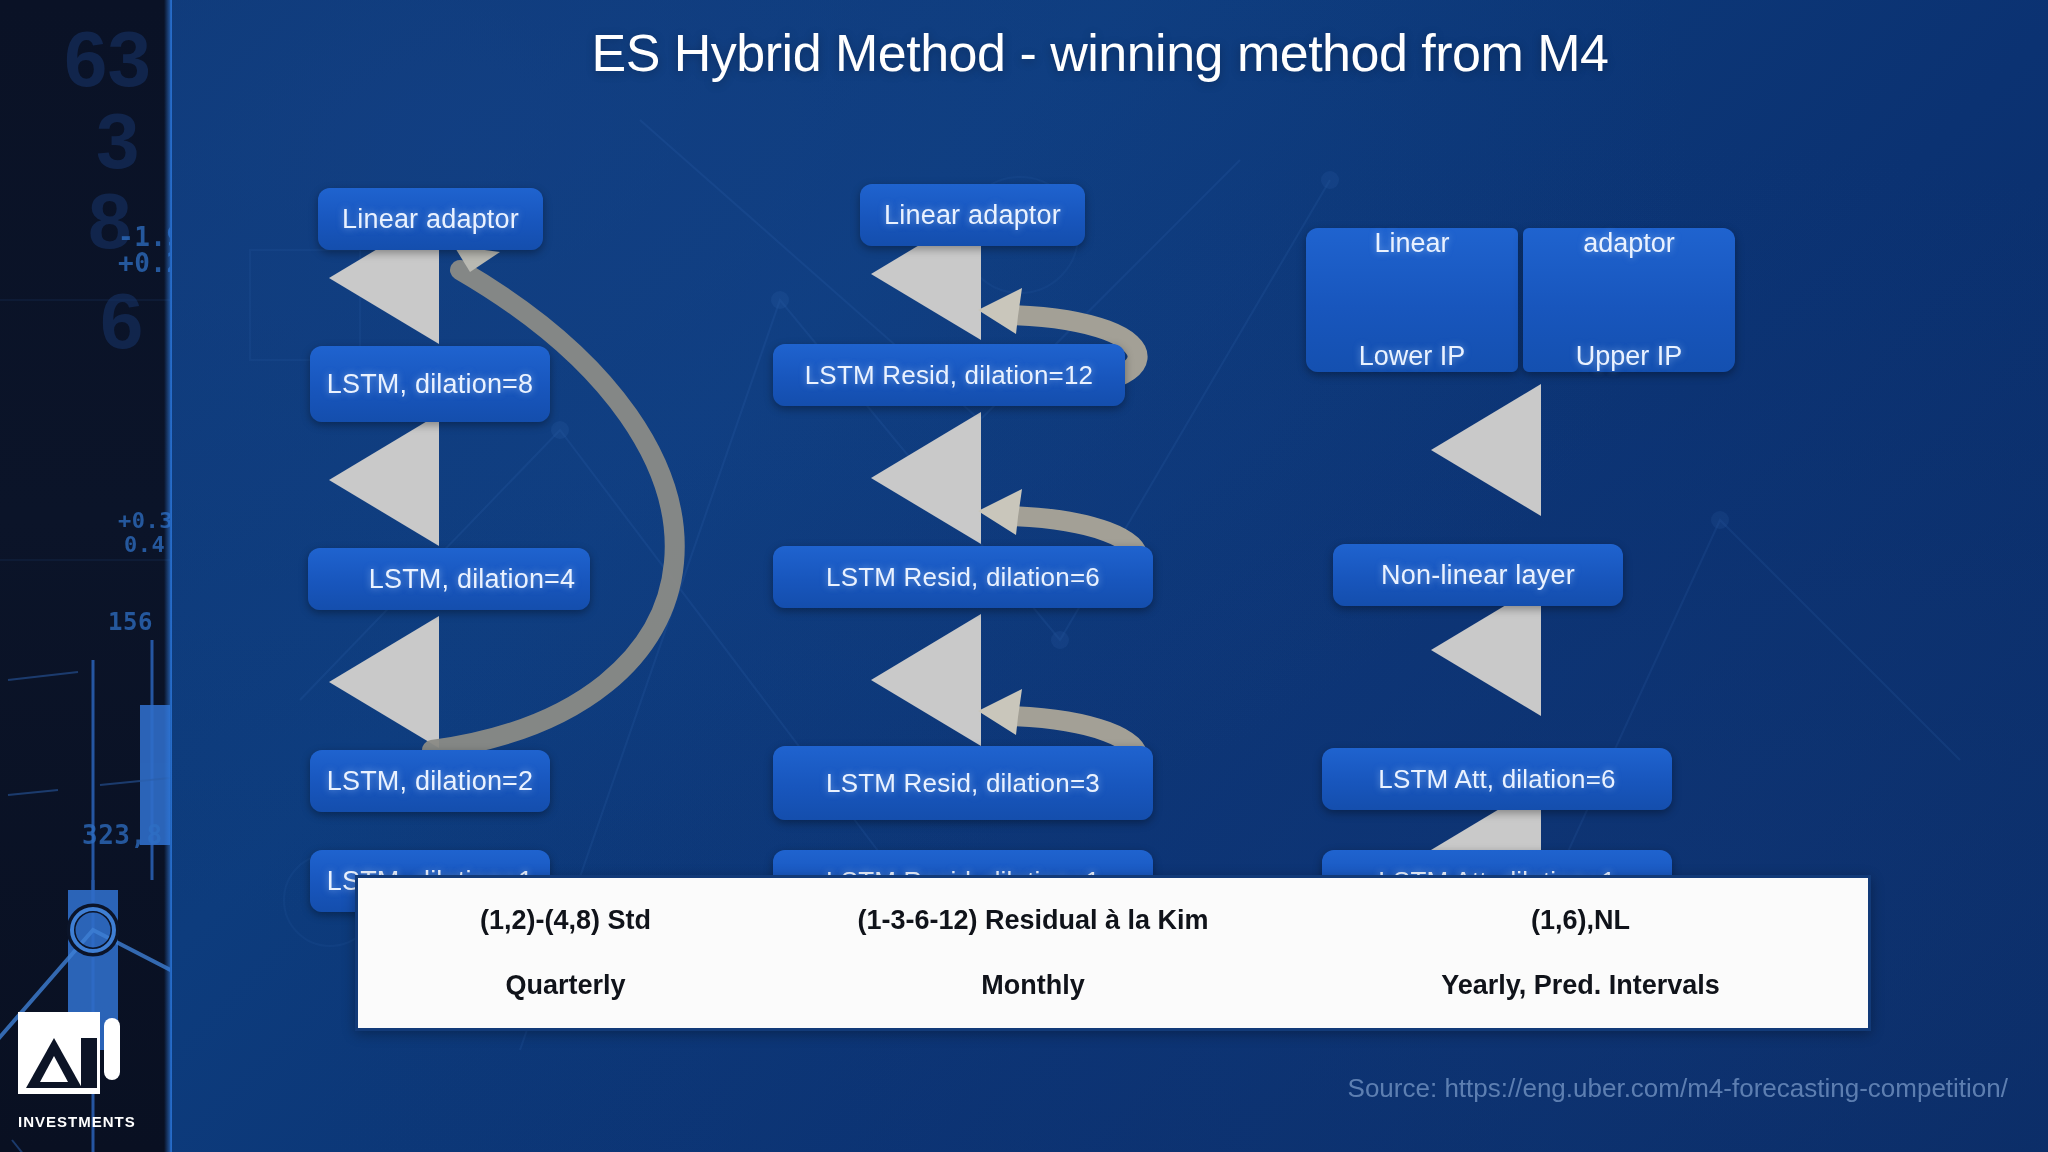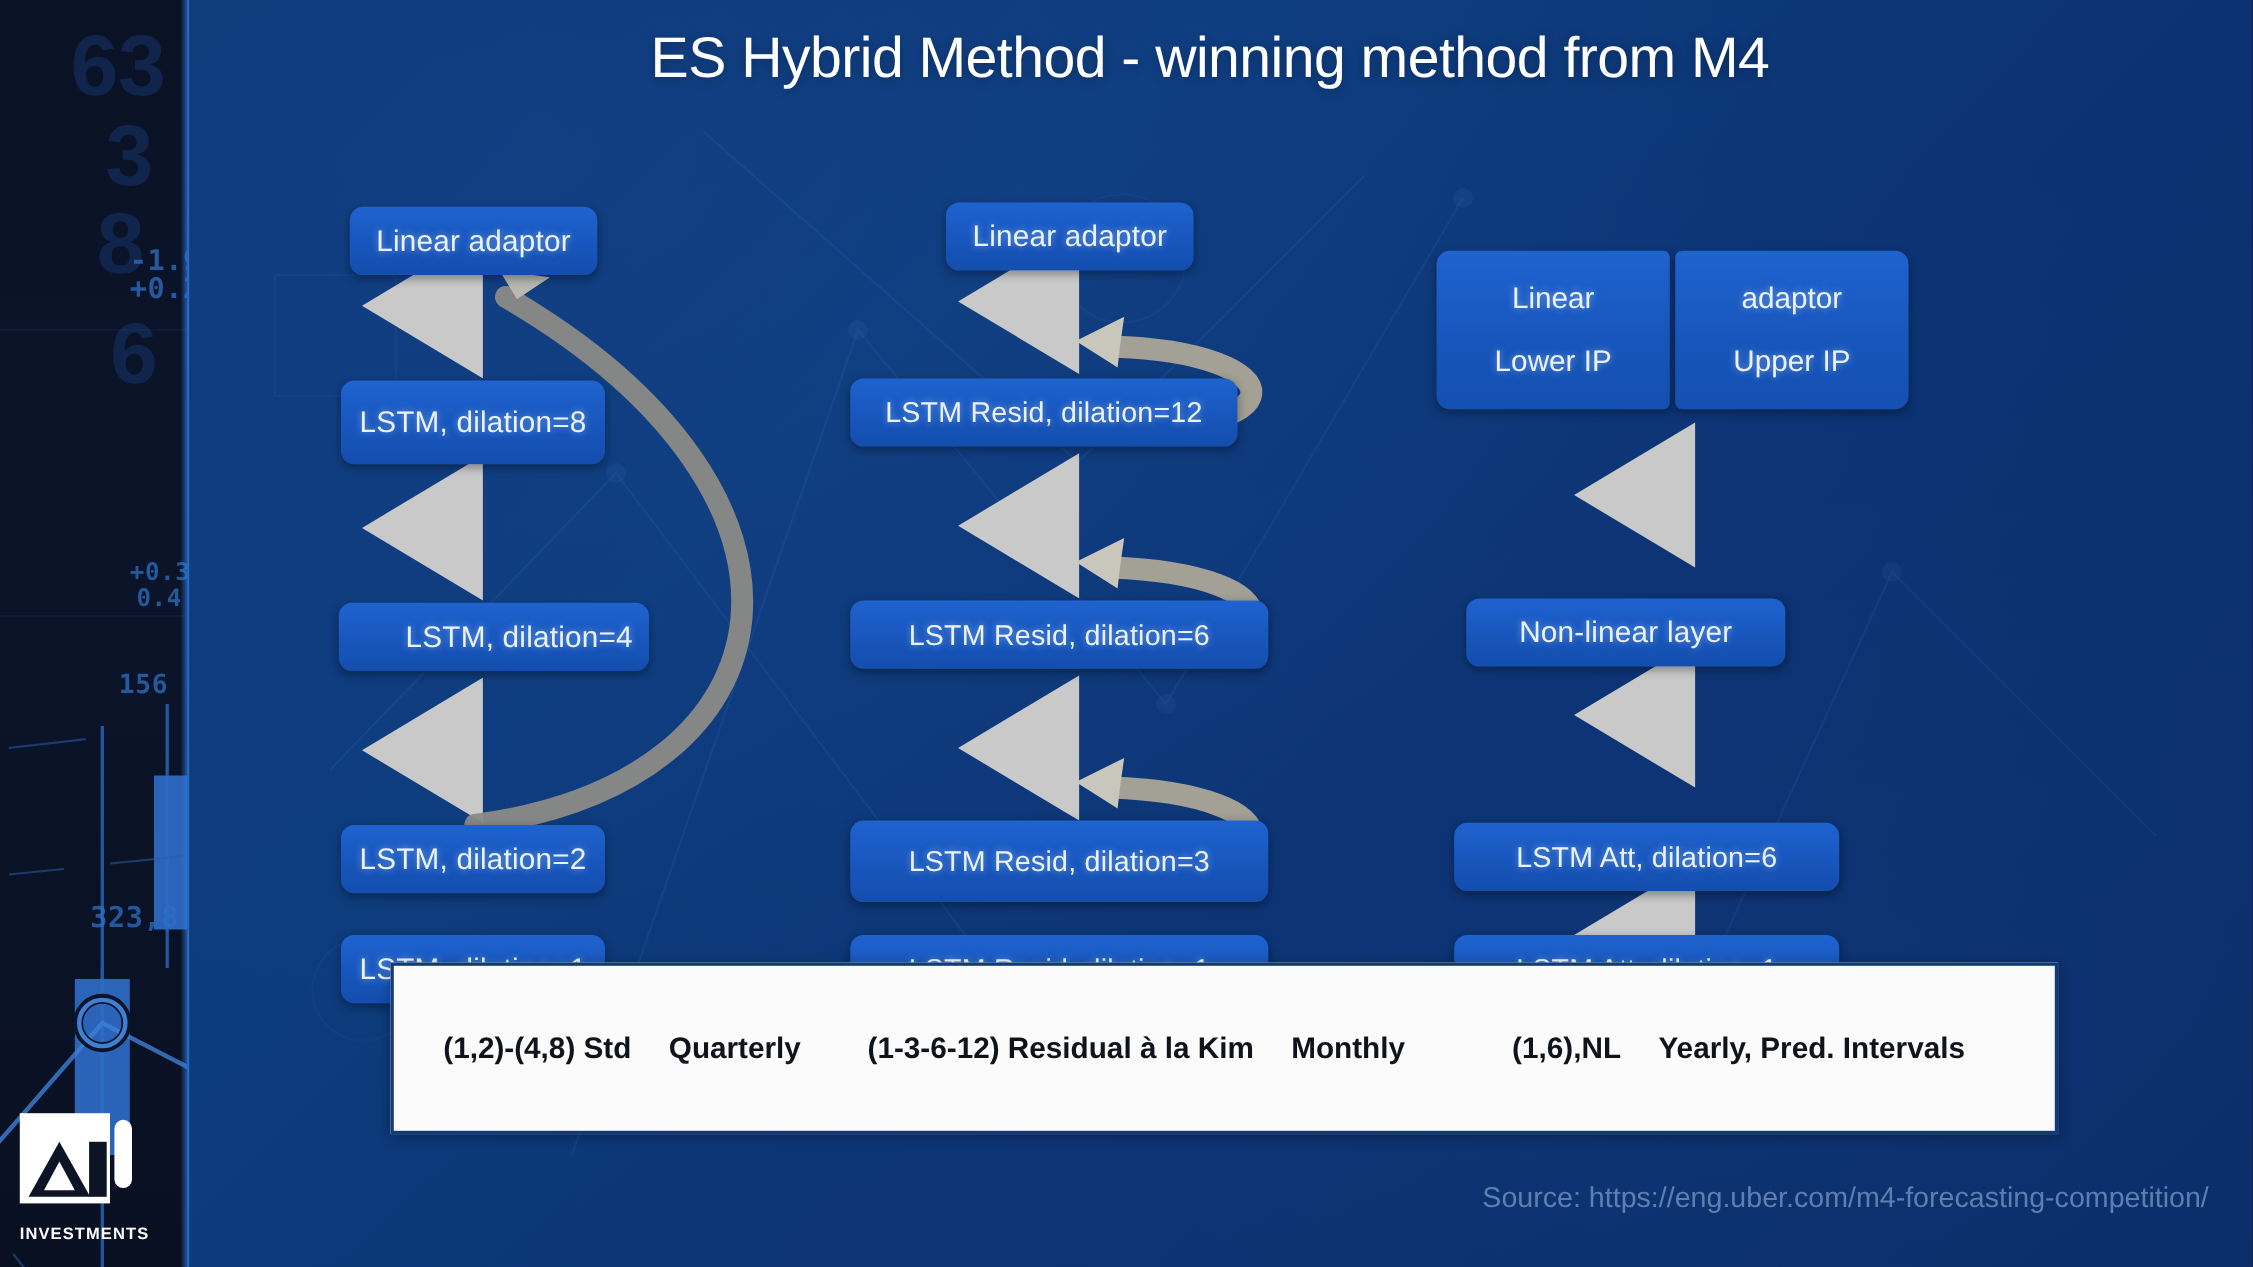--- a/index.html
+++ b/index.html
@@ -188,21 +188,21 @@
     z-index: 3;
   }
   .split-half {
     width: 212px;
     height: 144px;
     background: linear-gradient(180deg, #1f63cf 0%, #1856bd 55%, #1450b0 100%);
     color: #eaf2ff;
     display: flex;
     flex-direction: column;
     align-items: center;
-    justify-content: center;
+    justify-content: space-between;
     gap: 26px;
     font-size: 27px;
     text-shadow: 0 0 7px rgba(190,220,255,0.55);
     box-shadow: 0 3px 9px rgba(0,0,0,0.35);
   }
   .split-half.left  { border-radius: 12px 6px 6px 12px; }
   .split-half.right { border-radius: 6px 12px 12px 6px; margin-left: 5px; }
 
   
   #caption-box {
@@ -213,21 +213,21 @@
     height: 150px;
     background: #fbfbfb;
     border: 3px solid #123a78;
     display: flex;
     z-index: 6;
     box-shadow: 0 3px 12px rgba(0,0,0,0.3);
   }
   .cap-col {
     flex: 1;
     display: flex;
-    flex-direction: row;
+    flex-direction: column;
     align-items: center;
     justify-content: center;
     gap: 34px;
     color: #10131a;
     font-size: 27px;
     font-weight: bold;
   }
   .cap-col.c1 { flex: 0 0 415px; }
   .cap-col.c2 { flex: 0 0 520px; }
   .cap-col.c3 { flex: 1; }

